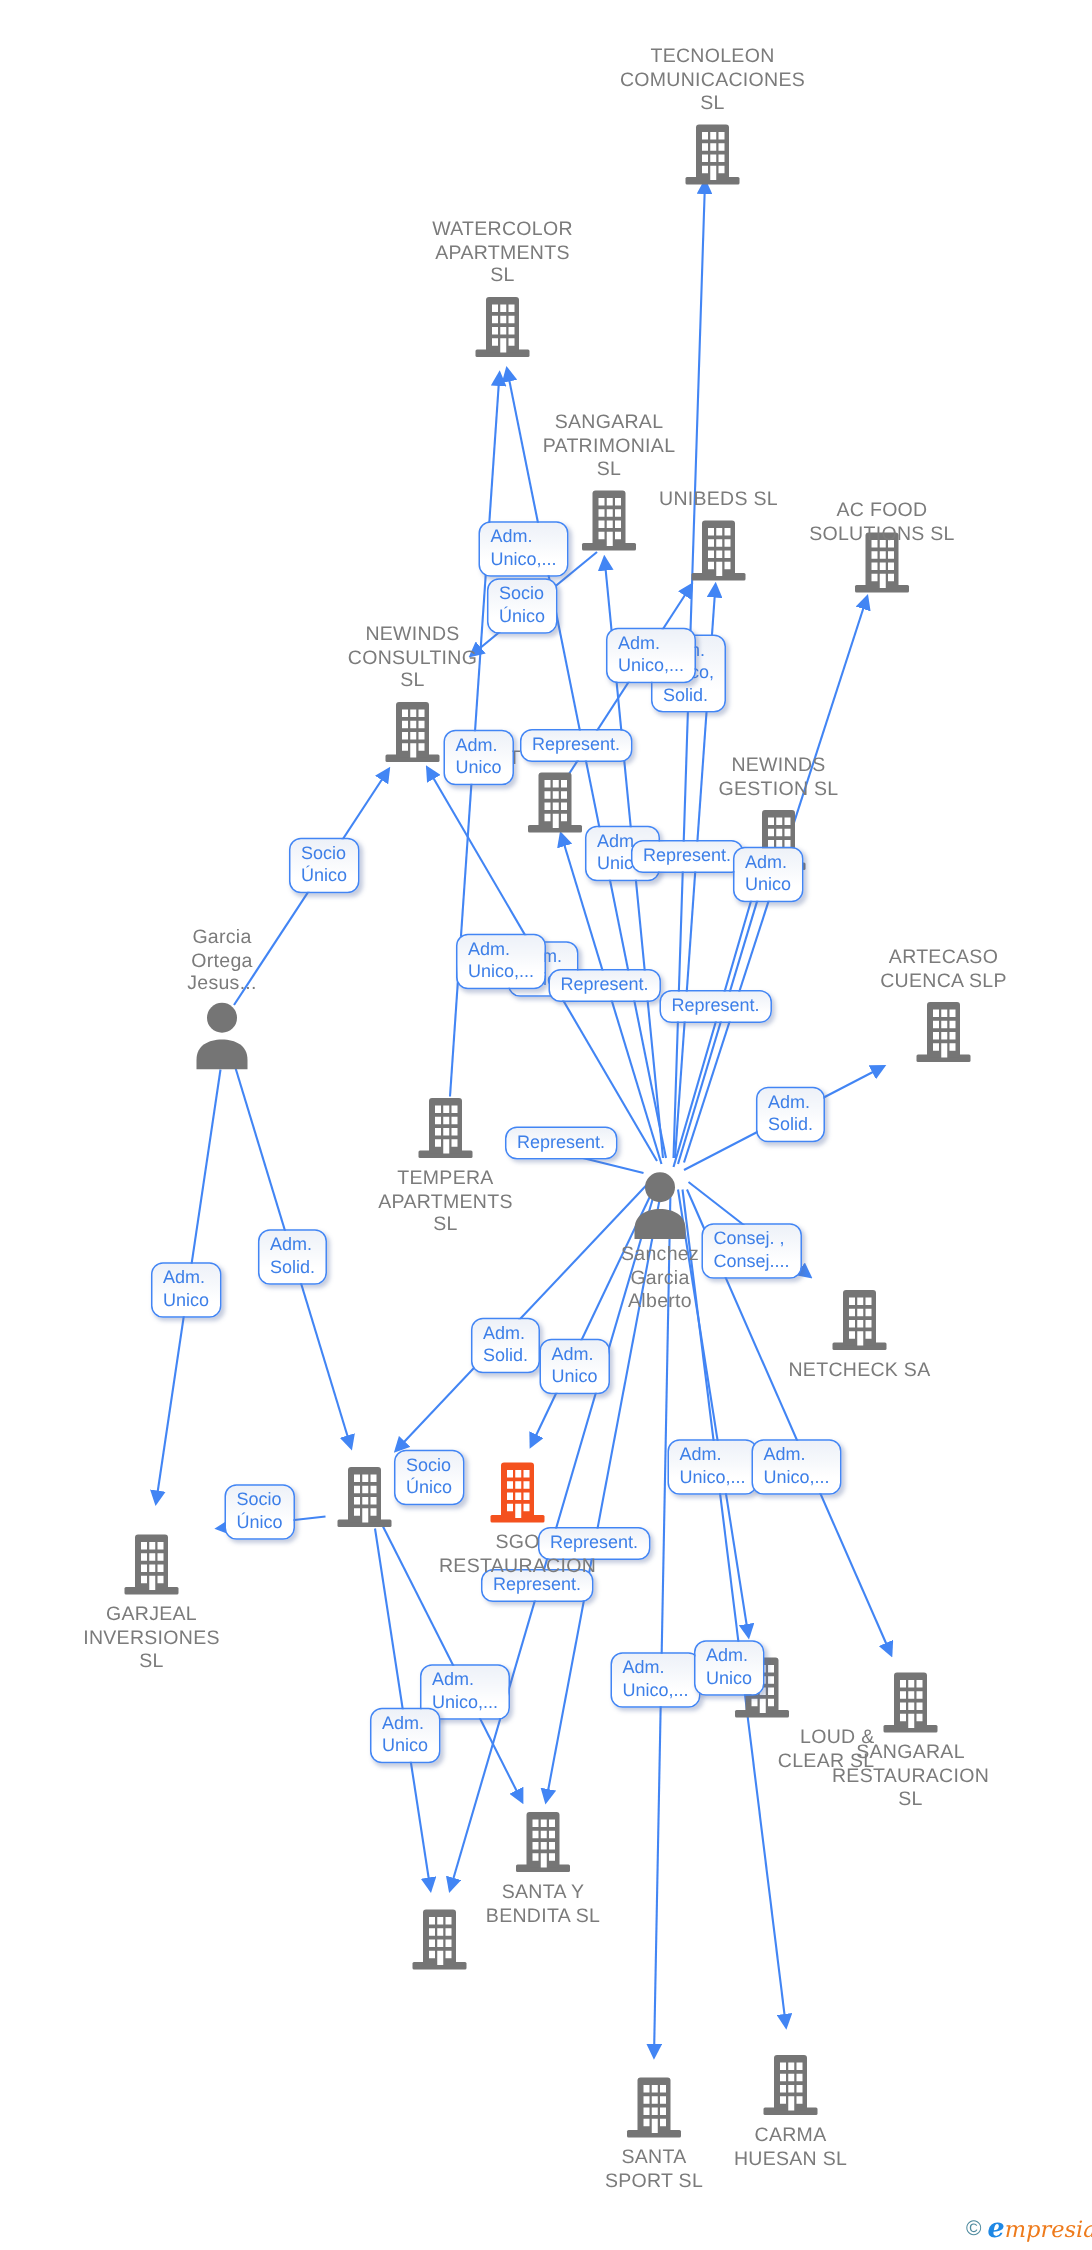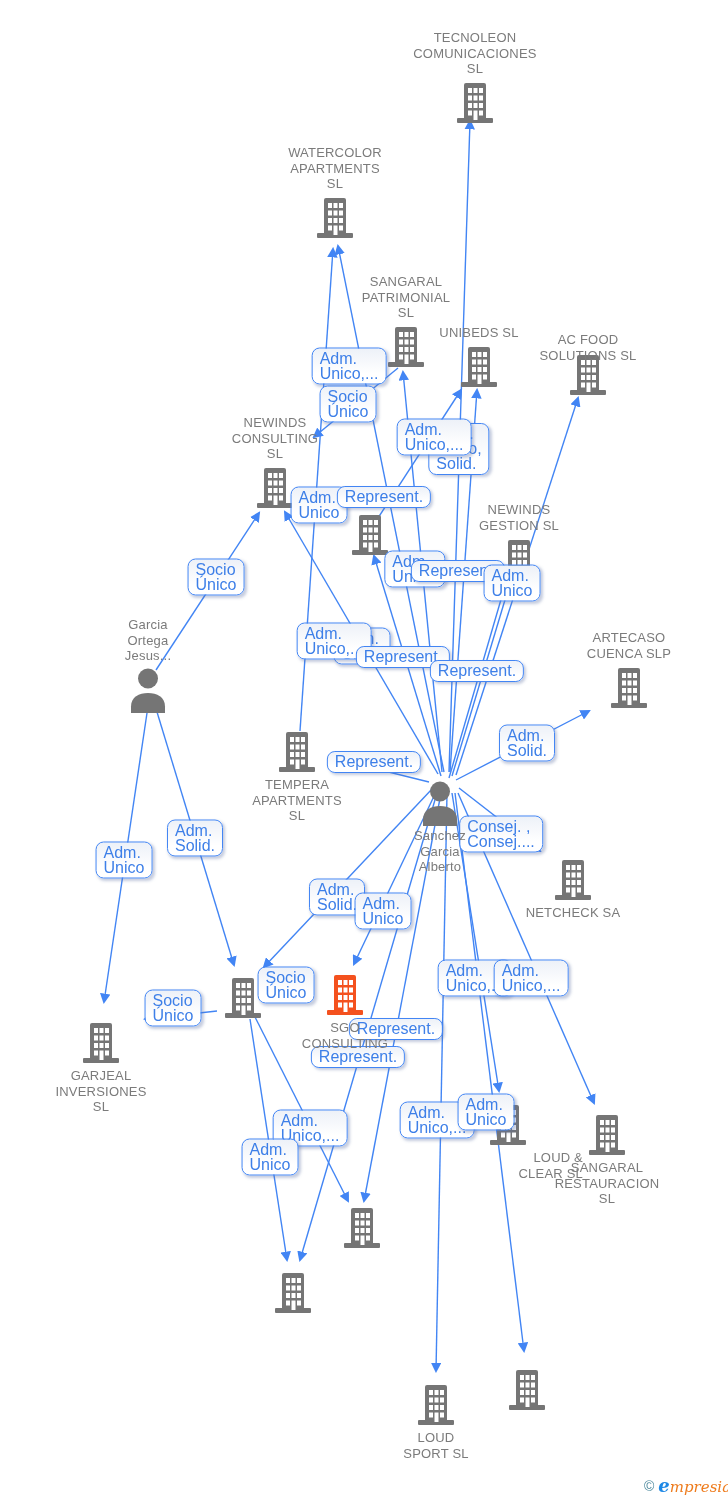--- a/index.html
+++ b/index.html
@@ -18,21 +18,21 @@
   .node-label{
     position:absolute;width:150px;text-align:center;
     font-size:13px;line-height:15.5px;letter-spacing:.2px;
     color:#7b7b7b;white-space:pre-line;z-index:25;
   }
   .node-label.above{transform:translateY(-100%);}
   .edge-label{
     position:absolute;transform:translate(-50%,-50%);z-index:20;
     background:linear-gradient(180deg,#edf1f8 0%,#ffffff 72%);
     border:1.5px solid #4285F4;border-radius:8px;
-    padding:2px 7px 3px;font-size:16px;line-height:15px;
+    padding:2px 7px 3px;font-size:12px;line-height:15px;
     color:#3d7fe8;white-space:pre;text-align:left;
     box-shadow:2px 2px 3px rgba(90,110,160,.35);
   }
   .partial-text{
     position:absolute;transform:translate(-50%,-50%);z-index:12;
     font-size:13px;color:#7b7b7b;
   }
   .footer{
     position:absolute;left:644px;top:1475px;z-index:30;
     white-space:nowrap;cursor:pointer;
@@ -352,21 +352,21 @@
           <rect x="27" y="13.5" width="4" height="5"></rect>
           <rect x="16" y="21" width="4" height="5"></rect>
           <rect x="21.5" y="21" width="4" height="5"></rect>
           <rect x="27" y="21" width="4" height="5"></rect>
           <rect x="16" y="28.5" width="4" height="5"></rect>
           <rect x="27" y="28.5" width="4" height="5"></rect>
           <rect x="21.5" y="28.5" width="4" height="9.5"></rect>
         </g>
       </svg></div>
     <div class="node-label below" style="left: 270px; top: 1020px;">SGO
-CONSULTING</div>
+RESTAURACION</div>
     <div class="node-icon" style="left: 101px; top: 1043px;"><svg width="46" height="42" viewBox="0 0 46 42">
         <rect x="5" y="36" width="36" height="5" rx="1" fill="currentColor"></rect>
         <rect x="12" y="1" width="22" height="37" rx="2" fill="currentColor"></rect>
         <g fill="#ffffff">
           <rect x="16" y="6" width="4" height="5"></rect>
           <rect x="21.5" y="6" width="4" height="5"></rect>
           <rect x="27" y="6" width="4" height="5"></rect>
           <rect x="16" y="13.5" width="4" height="5"></rect>
           <rect x="21.5" y="13.5" width="4" height="5"></rect>
           <rect x="27" y="13.5" width="4" height="5"></rect>
@@ -433,20 +433,22 @@
           <rect x="21.5" y="13.5" width="4" height="5"></rect>
           <rect x="27" y="13.5" width="4" height="5"></rect>
           <rect x="16" y="21" width="4" height="5"></rect>
           <rect x="21.5" y="21" width="4" height="5"></rect>
           <rect x="27" y="21" width="4" height="5"></rect>
           <rect x="16" y="28.5" width="4" height="5"></rect>
           <rect x="27" y="28.5" width="4" height="5"></rect>
           <rect x="21.5" y="28.5" width="4" height="9.5"></rect>
         </g>
       </svg></div>
+    <div class="node-label below" style="left: 287px; top: 1253px;">SANTA Y
+BENDITA  SL</div>
     <div class="node-icon" style="left: 293px; top: 1293px;"><svg width="46" height="42" viewBox="0 0 46 42">
         <rect x="5" y="36" width="36" height="5" rx="1" fill="currentColor"></rect>
         <rect x="12" y="1" width="22" height="37" rx="2" fill="currentColor"></rect>
         <g fill="#ffffff">
           <rect x="16" y="6" width="4" height="5"></rect>
           <rect x="21.5" y="6" width="4" height="5"></rect>
           <rect x="27" y="6" width="4" height="5"></rect>
           <rect x="16" y="13.5" width="4" height="5"></rect>
           <rect x="21.5" y="13.5" width="4" height="5"></rect>
           <rect x="27" y="13.5" width="4" height="5"></rect>
@@ -469,40 +471,42 @@
           <rect x="21.5" y="13.5" width="4" height="5"></rect>
           <rect x="27" y="13.5" width="4" height="5"></rect>
           <rect x="16" y="21" width="4" height="5"></rect>
           <rect x="21.5" y="21" width="4" height="5"></rect>
           <rect x="27" y="21" width="4" height="5"></rect>
           <rect x="16" y="28.5" width="4" height="5"></rect>
           <rect x="27" y="28.5" width="4" height="5"></rect>
           <rect x="21.5" y="28.5" width="4" height="9.5"></rect>
         </g>
       </svg></div>
-    <div class="node-label below" style="left: 361px; top: 1430px;">LOUD
+    <div class="node-label below" style="left: 361px; top: 1430px;">SANTA
 SPORT SL</div>
     <div class="node-icon" style="left: 527px; top: 1390px;"><svg width="46" height="42" viewBox="0 0 46 42">
         <rect x="5" y="36" width="36" height="5" rx="1" fill="currentColor"></rect>
         <rect x="12" y="1" width="22" height="37" rx="2" fill="currentColor"></rect>
         <g fill="#ffffff">
           <rect x="16" y="6" width="4" height="5"></rect>
           <rect x="21.5" y="6" width="4" height="5"></rect>
           <rect x="27" y="6" width="4" height="5"></rect>
           <rect x="16" y="13.5" width="4" height="5"></rect>
           <rect x="21.5" y="13.5" width="4" height="5"></rect>
           <rect x="27" y="13.5" width="4" height="5"></rect>
           <rect x="16" y="21" width="4" height="5"></rect>
           <rect x="21.5" y="21" width="4" height="5"></rect>
           <rect x="27" y="21" width="4" height="5"></rect>
           <rect x="16" y="28.5" width="4" height="5"></rect>
           <rect x="27" y="28.5" width="4" height="5"></rect>
           <rect x="21.5" y="28.5" width="4" height="9.5"></rect>
         </g>
       </svg></div>
+    <div class="node-label below" style="left: 452px; top: 1415px;">CARMA
+HUESAN  SL</div>
     <div class="edge-label" style="left: 349px; top: 366px;">Adm.
 Unico,...</div>
     <div class="edge-label" style="left: 348px; top: 404px;">Socio
 Único</div>
     <div class="edge-label" style="left: 459px; top: 449px;">Adm.
 Unico,
 Solid.</div>
     <div class="edge-label" style="left: 434px; top: 437px;">Adm.
 Unico,...</div>
     <div class="edge-label" style="left: 319px; top: 505px;">Adm.

